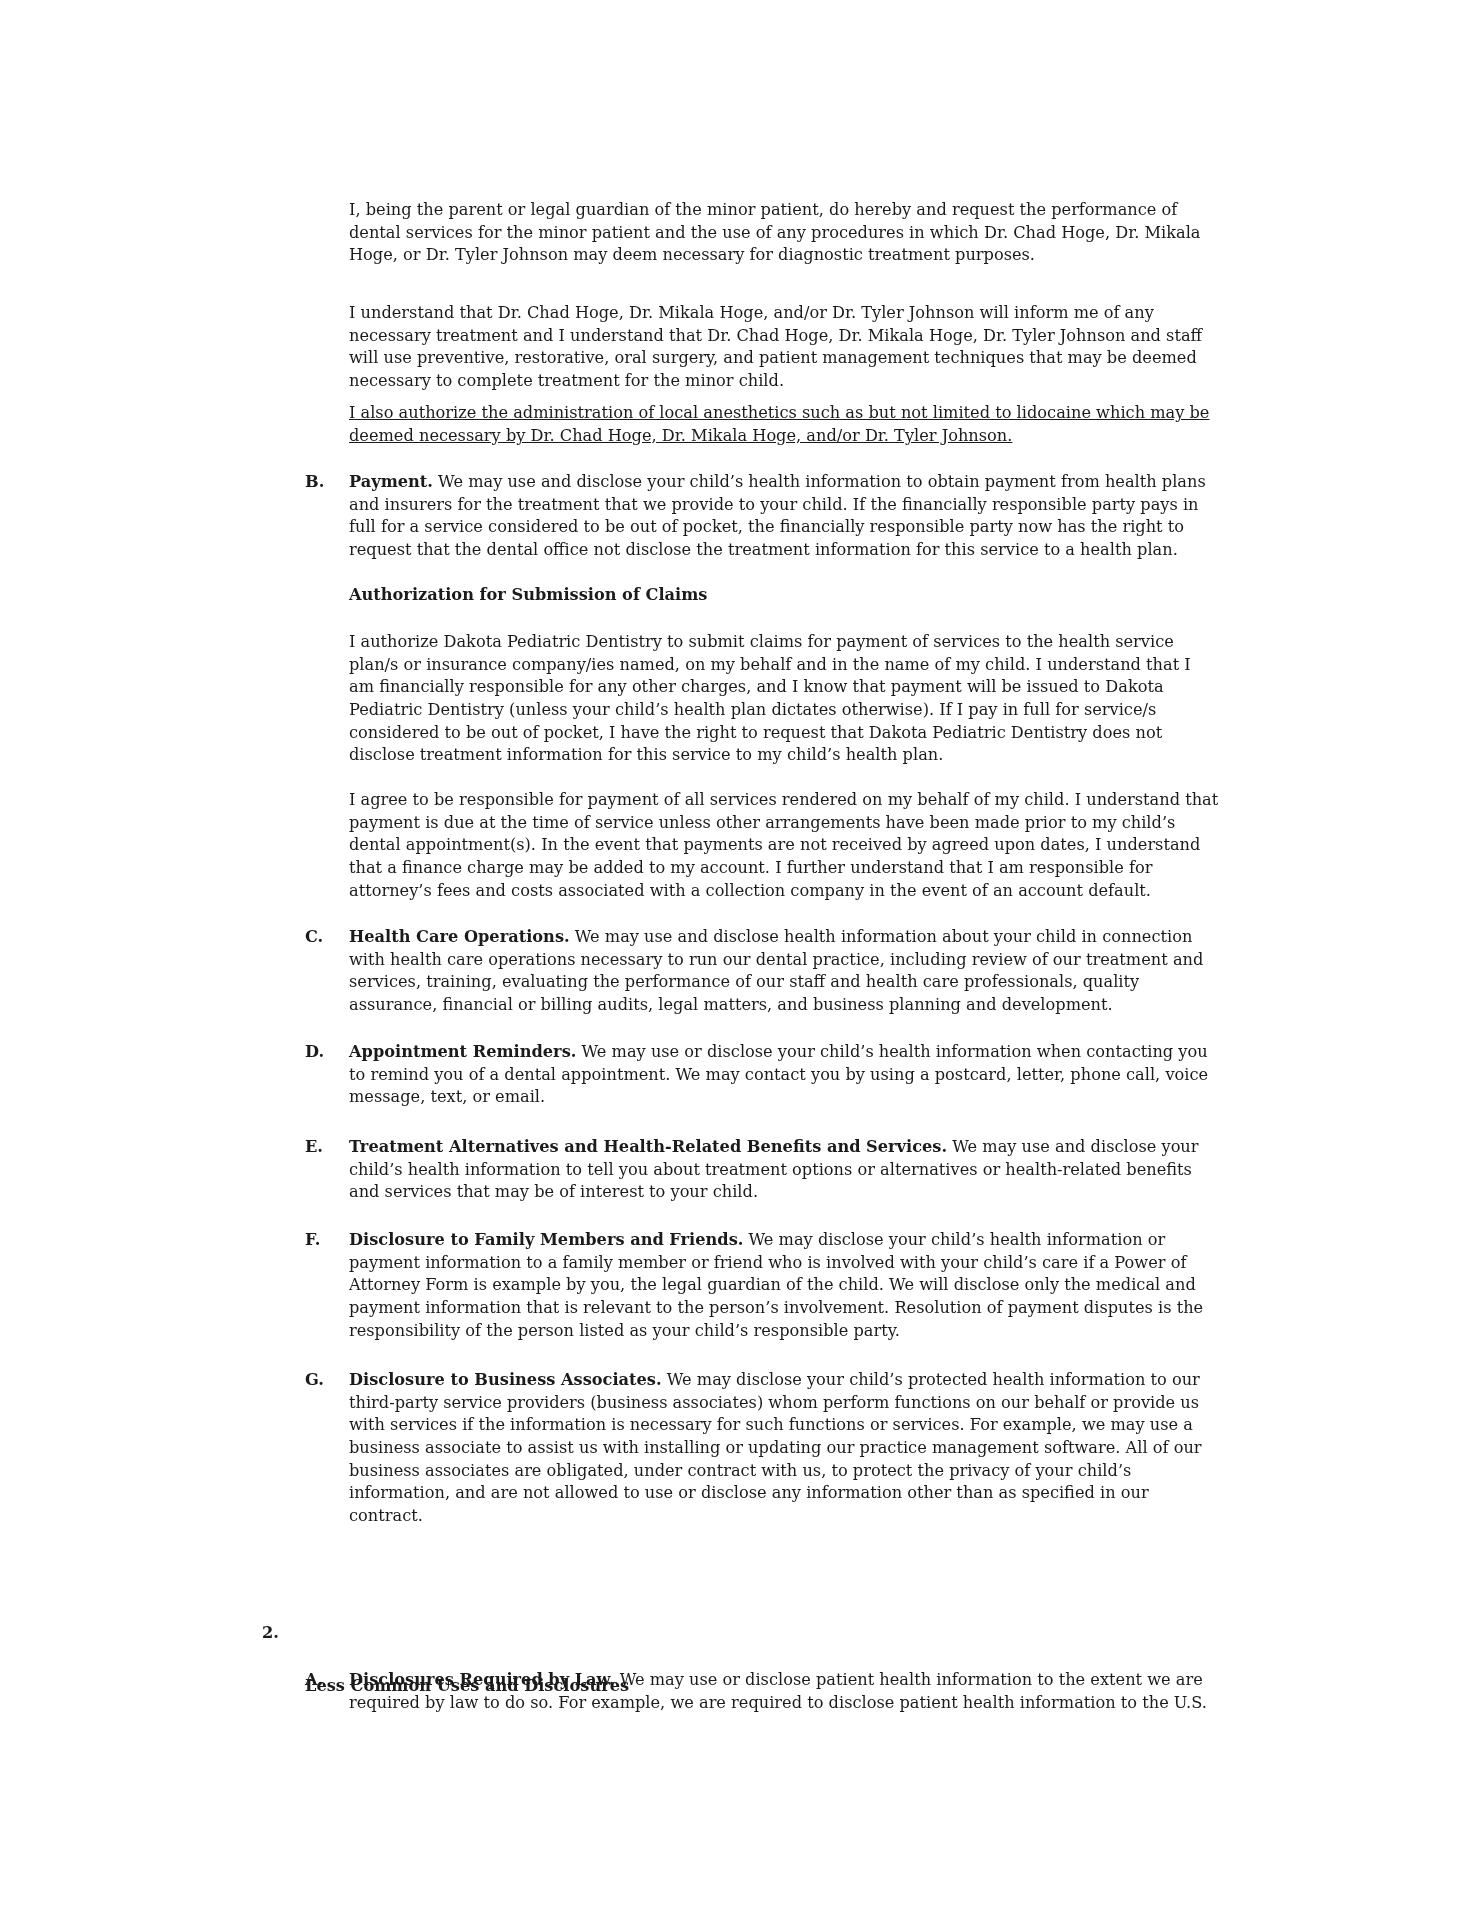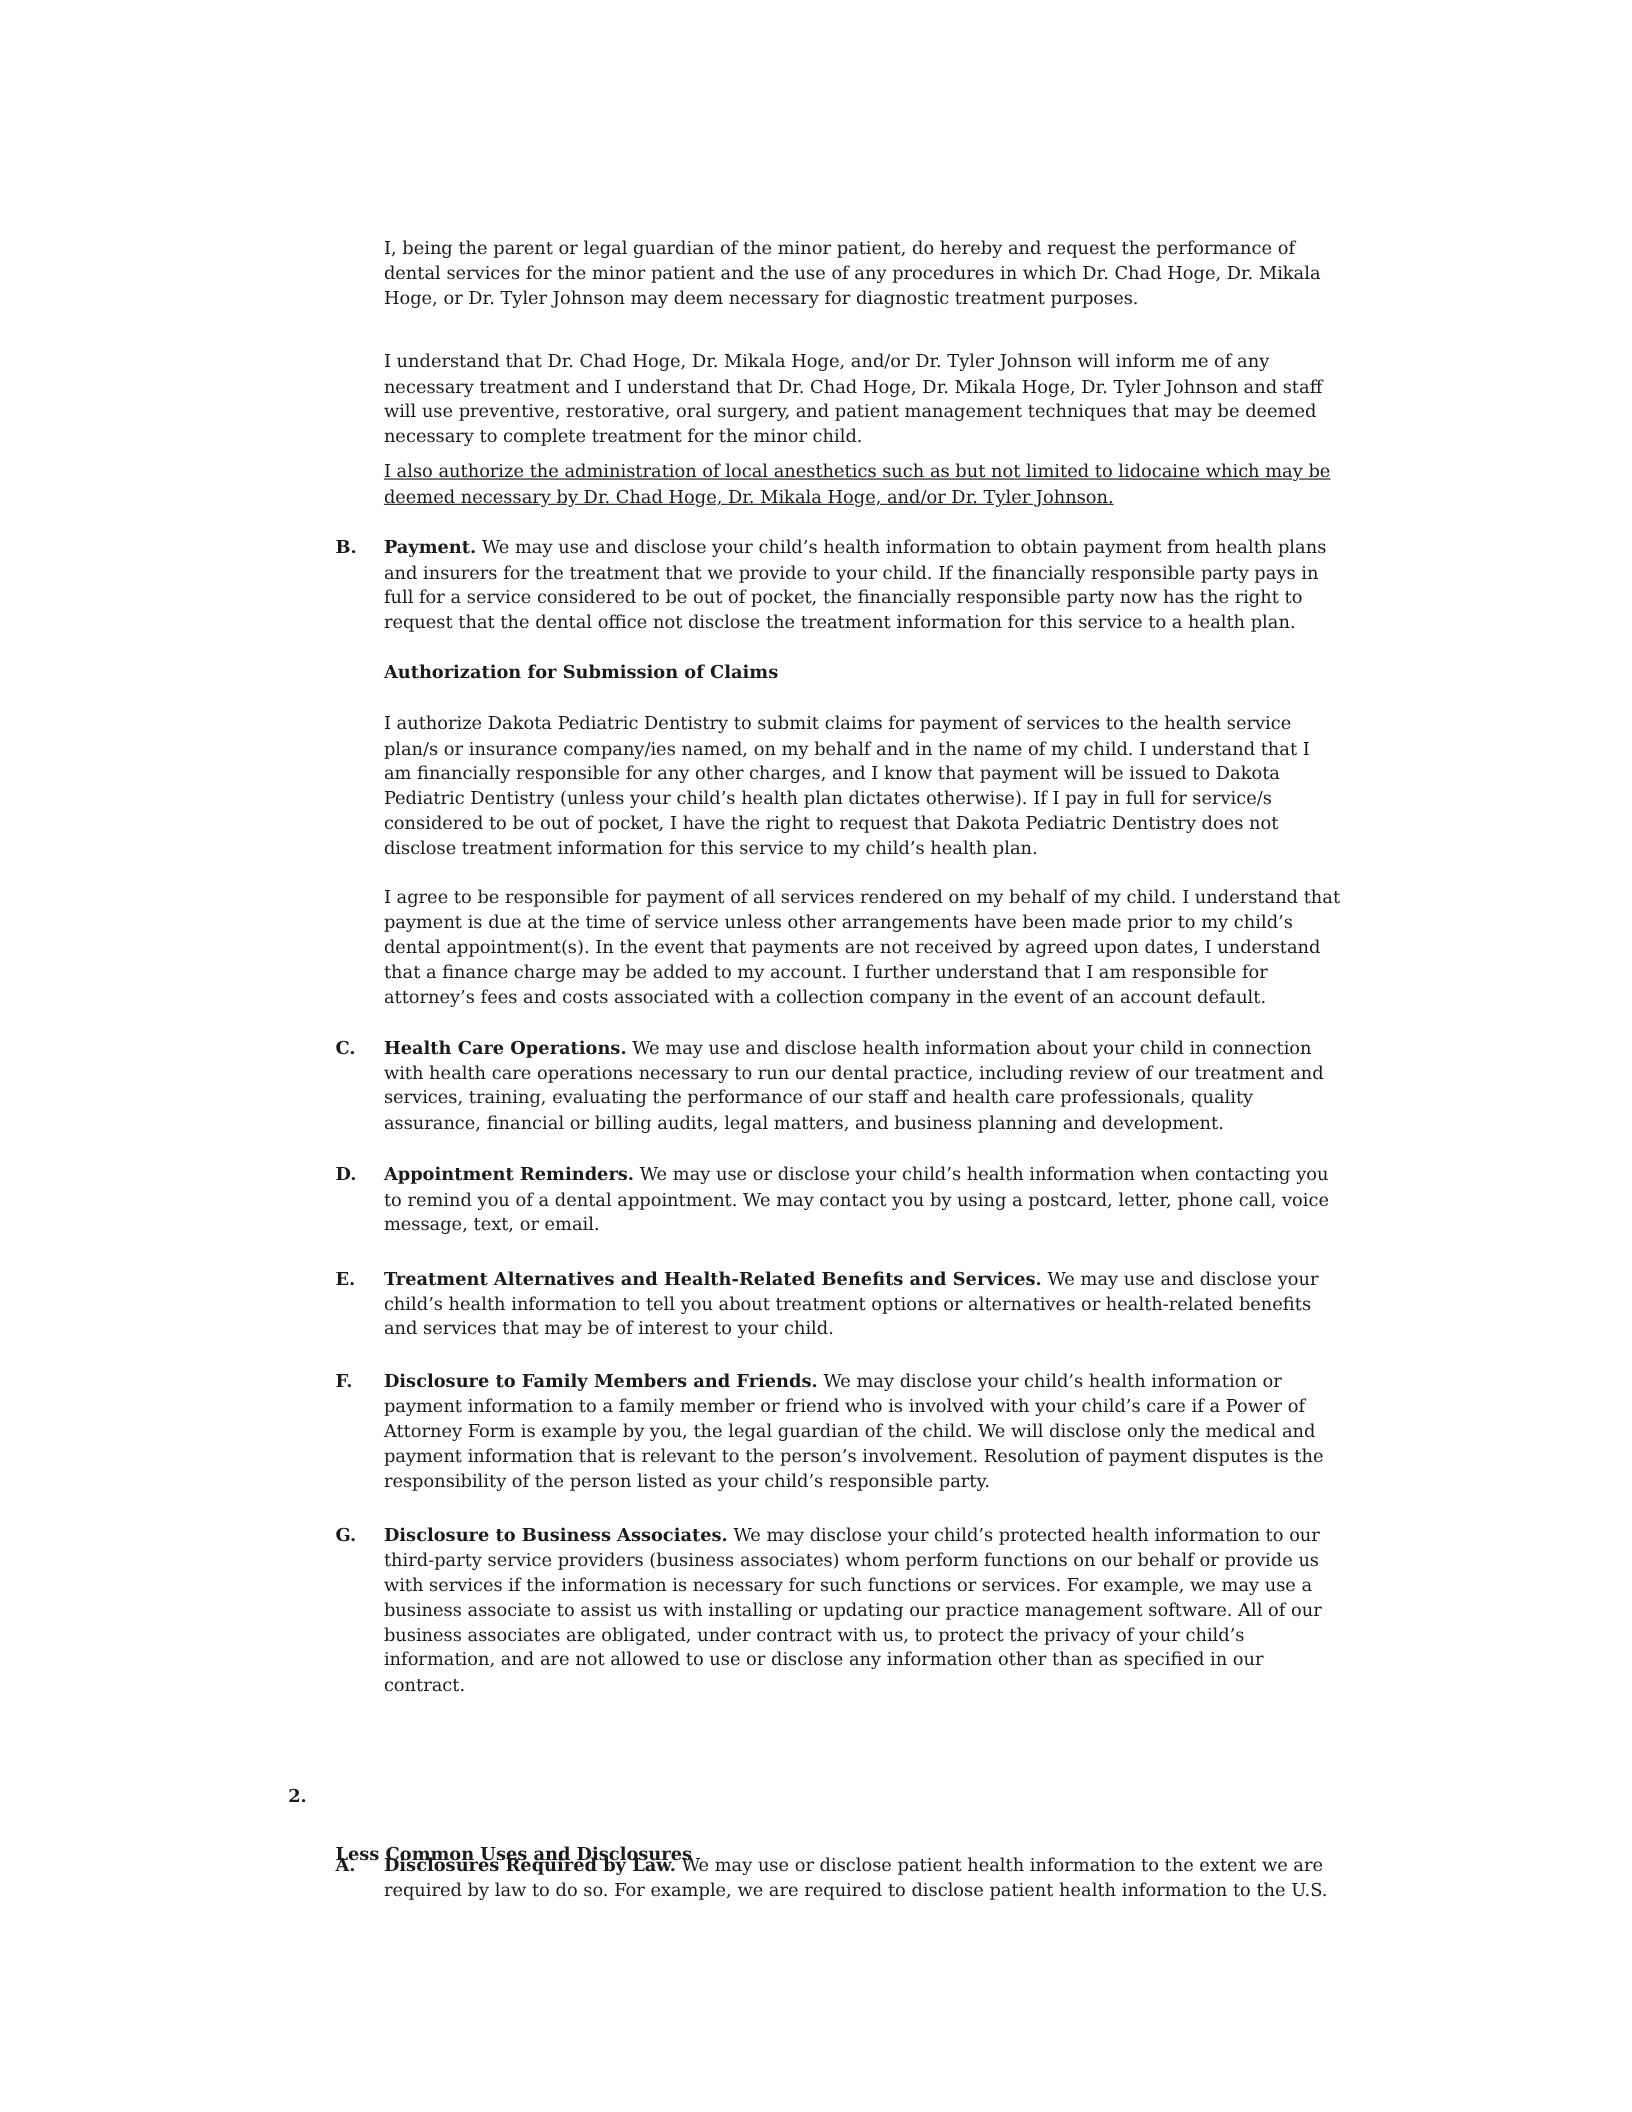--- a/index.html
+++ b/index.html
@@ -1,21 +1,21 @@
 <!DOCTYPE html>
 <html><head>
 <meta charset="utf-8">
 <style>
   html, body { margin: 0; padding: 0; background: #ffffff; }
   body { width: 1484px; height: 1920px; position: relative; overflow: hidden;
          font-family: "DejaVu Serif", "Liberation Serif", serif; color: #1b1b1b; }
   .page { position: absolute; left: 0; top: 0; width: 1484px; height: 1920px; }
   .block { position: absolute; font-size: 16.2px; line-height: 22.7px; white-space: nowrap; }
   .line { display: block; height: 22.7px; }
-  .body-col { left: 349px; margin-top: 16px; }
+  .body-col { left: 349px; }
   .marker { position: absolute; left: -44px; font-weight: bold; }
   .b { font-weight: bold; text-align: center; }
   .section-num { position: absolute; left: 262px; font-weight: bold; font-size: 16.2px; line-height: 22.7px; }
   .section-title { position: absolute; left: 305px; font-weight: bold; font-size: 16.2px; line-height: 22.7px; }
 </style>
 </head>
 <body>
 
 <div class="page">
 

